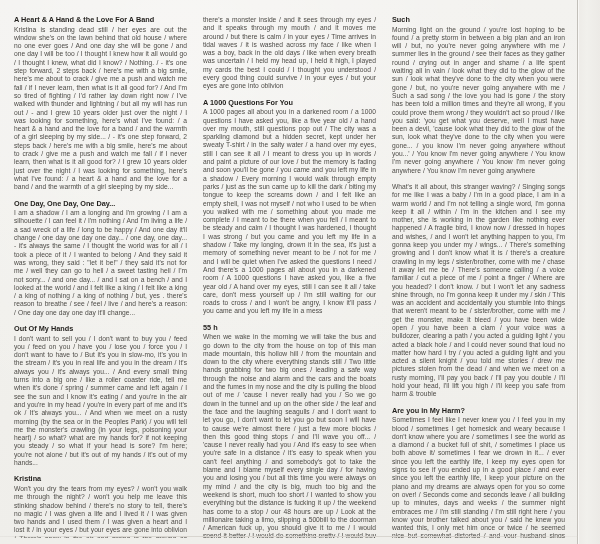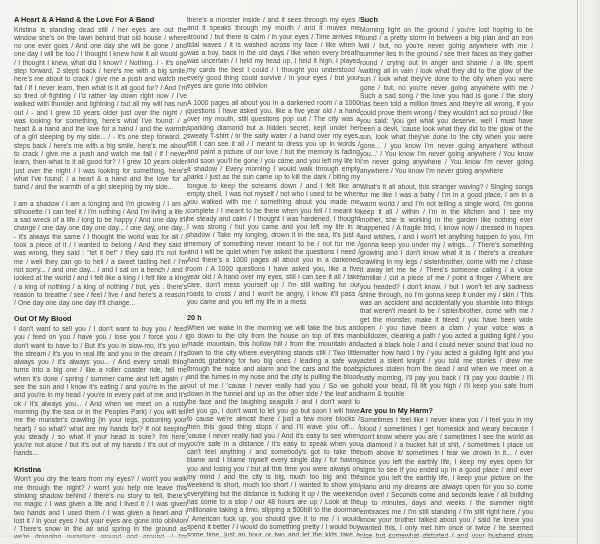--- a/index.html
+++ b/index.html
@@ -10,21 +10,21 @@
     font-family: "Liberation Sans", sans-serif;
   }
   .sheet {
     position: relative; width: 600px; height: 544px;
     background:
       radial-gradient(ellipse at 30% 10%, rgba(255,255,255,0.35), rgba(255,255,255,0) 60%),
       linear-gradient(180deg, #f3f2ef 0%, #f1f0ec 55%, #efeeea 100%);
   }
   .cols {
     position: absolute; left: 14px; top: 16px;
-    display: flex; 
+    display: flex; gap: 16px;
   }
   .col { width: 173px; height: 522px; overflow: hidden; }
   .song h3 {
     margin: 0 0 1px 0;
     font-size: 7.3px; line-height: 8.6px;
     font-weight: bold; color: #211f1c;
   }
   .song p {
     margin: 0 0 8px 0;
     font-size: 6.7px; line-height: 8.3px;
@@ -52,41 +52,43 @@
 <div class="sheet">
 
   <div class="cols">
 
     <div class="col">
       <div class="song">
         <h3>A Heart &amp; A Hand &amp; the Love For A Band</h3>
         <p>Kristina is standing dead still / her eyes are out the window she's on the lawn behind that old house / where no one ever goes / And one day she will be gone / and one day I will be too / I thought I knew how it all would go / I thought I knew, what did I know? / Nothing. / - it's one step forward, 2 steps back / here's me with a big smile, here's me about to crack / give me a push and watch me fall / if I never learn, then what is it all good for? / And I'm so tired of fighting / I'd rather lay down right now / I've walked with thunder and lightning / but all my will has run out / - and I grew 10 years older just over the night / I was looking for something, here's what I've found: / a heart &amp; a hand and the love for a band / and the warmth of a girl sleeping by my side... / - it's one step forward, 2 steps back / here's me with a big smile, here's me about to crack / give me a push and watch me fall / if I never learn, then what is it all good for? / I grew 10 years older just over the night / I was looking for something, here's what I've found: / a heart &amp; a hand and the love for a band / and the warmth of a girl sleeping by my side...</p>
       </div>
       <div class="song">
+        <h3>One Day, One Day, One Day...</h3>
         <p>I am a shadow / I am a longing and I'm growing / I am a silhouette / I can feel it / I'm nothing / And I'm living a life / a sad wreck of a life / long to be happy / And one day it'll change / one day one day one day... / one day, one day... - it's always the same / I thought the world was for all / I took a piece of it / I wanted to belong / And they said it was wrong, they said : "let it be!" / they said it's not for me / well they can go to hell / a sweet tasting hell / I'm not sorry... / and one day... / and I sat on a bench / and I looked at the world / and I felt like a king / I felt like a king / a king of nothing / a king of nothing / but, yes . there's reason to breathe / see / feel / live / and here's a reason: / One day one day one day it'll change...</p>
       </div>
       <div class="song">
-        <h3>Out Of My Blood</h3>
+        <h3>Out Of My Hands</h3>
         <p>I don't want to sell you / I don't want to buy you / feed you / feed on you / have you / lose you / force you / I don't want to have to / But it's you in slow-mo, it's you in the stream / it's you in real life and you in the dream / It's always you / it's always you... / And every small thing turns into a big one / like a roller coaster ride, tell me when it's done / spring / summer came and left again / I see the sun and I know it's eating / and you're in the air and you're in my head / you're in every part of me and it's ok / It's always you... / And when we meet on a rusty morning (by the sea or in the Peoples Park) / you will tell me the monster's crawling (in your legs, poisoning your heart) / so what? what are my hands for? if not keeping you steady / so what if your head is sore? I'm here; you're not alone / but it's out of my hands / it's out of my hands...</p>
       </div>
       <div class="song">
         <h3>Kristina</h3>
         <p>Won't you dry the tears from my eyes? / won't you walk me through the night? / won't you help me leave this stinking shadow behind / there's no story to tell, there's no magic / I was given a life and I lived it / I was given two hands and I used them / I was given a heart and I lost it / in your eyes / but your eyes are gone into oblivion / There's snow in the air and spring in the ground as we're dragging ourselves around and around, / I'm laughing loud to melt the ice / I play the clown again / somewhere in between the clouds / somewhere in this roundabout there's a voice that screams for life / there is love and there is light / in your eyes / but your eyes are gone into oblivion / How long? How long? / you kick one off, you shoot one down, another one will come around / my head is spinning, I try to stand still, if you see me will you help me / - say you will! /</p>
       </div>
     </div>
 
     <div class="col">
       <div class="song cont">
         <p>there's a monster inside / and it sees through my eyes / and it speaks through my mouth / and it moves me around / but there is calm / in your eyes / Time arrives in tidal waves / it is washed across my face / like when I was a boy, back in the old days / like when every breath was uncertain / I held my head up, I held it high, I played my cards the best I could / I thought you understood / every good thing could survive / in your eyes / but your eyes are gone into oblivion</p>
       </div>
       <div class="song">
+        <h3>A 1000 Questions For You</h3>
         <p>A 1000 pages all about you in a darkened room / a 1000 questions I have asked you, like a five year old / a hand over my mouth, still questions pop out / The city was a sparkling diamond but a hidden secret, kept under her sweaty T-shirt / in the salty water / a hand over my eyes, still I can see it all / I meant to dress you up in words / and paint a picture of our love / but the memory is fading and soon you'll be gone / you came and you left my life in a shadow / Every morning I would walk through empty parks / just as the sun came up to kill the dark / biting my tongue to keep the screams down / and I felt like an empty shell, I was not myself / not who I used to be when you walked with me / something about you made me complete / I meant to be there when you fell / I meant to be steady and calm / I thought I was hardened, I thought I was strong / but you came and you left my life in a shadow / Take my longing, drown it in the sea, it's just a memory of something never meant to be / not for me / and I will be quiet when I've asked the questions I need / And there's a 1000 pages all about you in a darkened room / A 1000 questions I have asked you, like a five year old / A hand over my eyes, still I can see it all / take care, don't mess yourself up / I'm still waiting for our roads to cross / and I won't be angry, I know it'll pass / you came and you left my life in a mess</p>
       </div>
       <div class="song">
-        <h3>20 h</h3>
+        <h3>55 h</h3>
         <p>When we wake in the morning we will take the bus and go down to the city from the house on top of this man made mountain, this hollow hill / from the mountain and down to the city where everything stands still / Two little hands grabbing for two big ones / leading a safe way through the noise and alarm and the cars and the boats and the fumes in my nose and the city is pulling the blood out of me / 'cause I never really had you / So we go down in the tunnel and up on the other side / the leaf and the face and the laughing seagulls / and I don't want to let you go, I don't want to let you go but soon I will have to cause we're almost there / just a few more blocks / then this good thing stops / and I'll wave you off... / 'cause I never really had you / And it's easy to see when you're safe in a distance / it's easy to speak when you can't feel anything / and somebody's got to take the blame and I blame myself every single day / for having you and losing you / but all this time you were always on my mind / and the city is big, much too big and the weekend is short, much too short / I wanted to show you everything but the distance is fucking it up / the weekend has come to a stop / our 48 hours are up / Look at the millionaire taking a limo, slipping a 500bill to the doorman / American fuck up, you should give it to me / I would spend it better / I would do something pretty / I would buy some time, just an hour or two and let the kids take a later train home instead, but everything around rushing through my head, rushing through my head / "cause I never really had you... / So I go out from the station and back to the hill / into the apartment / am I breathing still?</p>
       </div>
     </div>
 
     <div class="col">
       <div class="song">
         <h3>Such</h3>
         <p>Morning light on the ground / you're lost hoping to be found / a pretty storm in between a big plan and an iron will / but, no you're never going anywhere with me / summer lies in the ground / see their faces as they gather round / crying out in anger and shame / a life spent waiting all in vain / look what they did to the glow of the sun / look what they've done to the city when you were gone / but, no you're never going anywhere with me / Such a sad song / the love you had is gone / the story has been told a million times and they're all wrong, if you could prove them wrong / they wouldn't act so proud / like you said: 'you get what you deserve, well I must have been a devil, 'cause look what they did to the glow of the sun, look what they've done to the city when you were gone... / you know I'm never going anywhere without you...' / You know I'm never going anywhere / You know I'm never going anywhere / You know I'm never going anywhere / You know I'm never going anywhere</p>
       </div>
       <div class="song">

